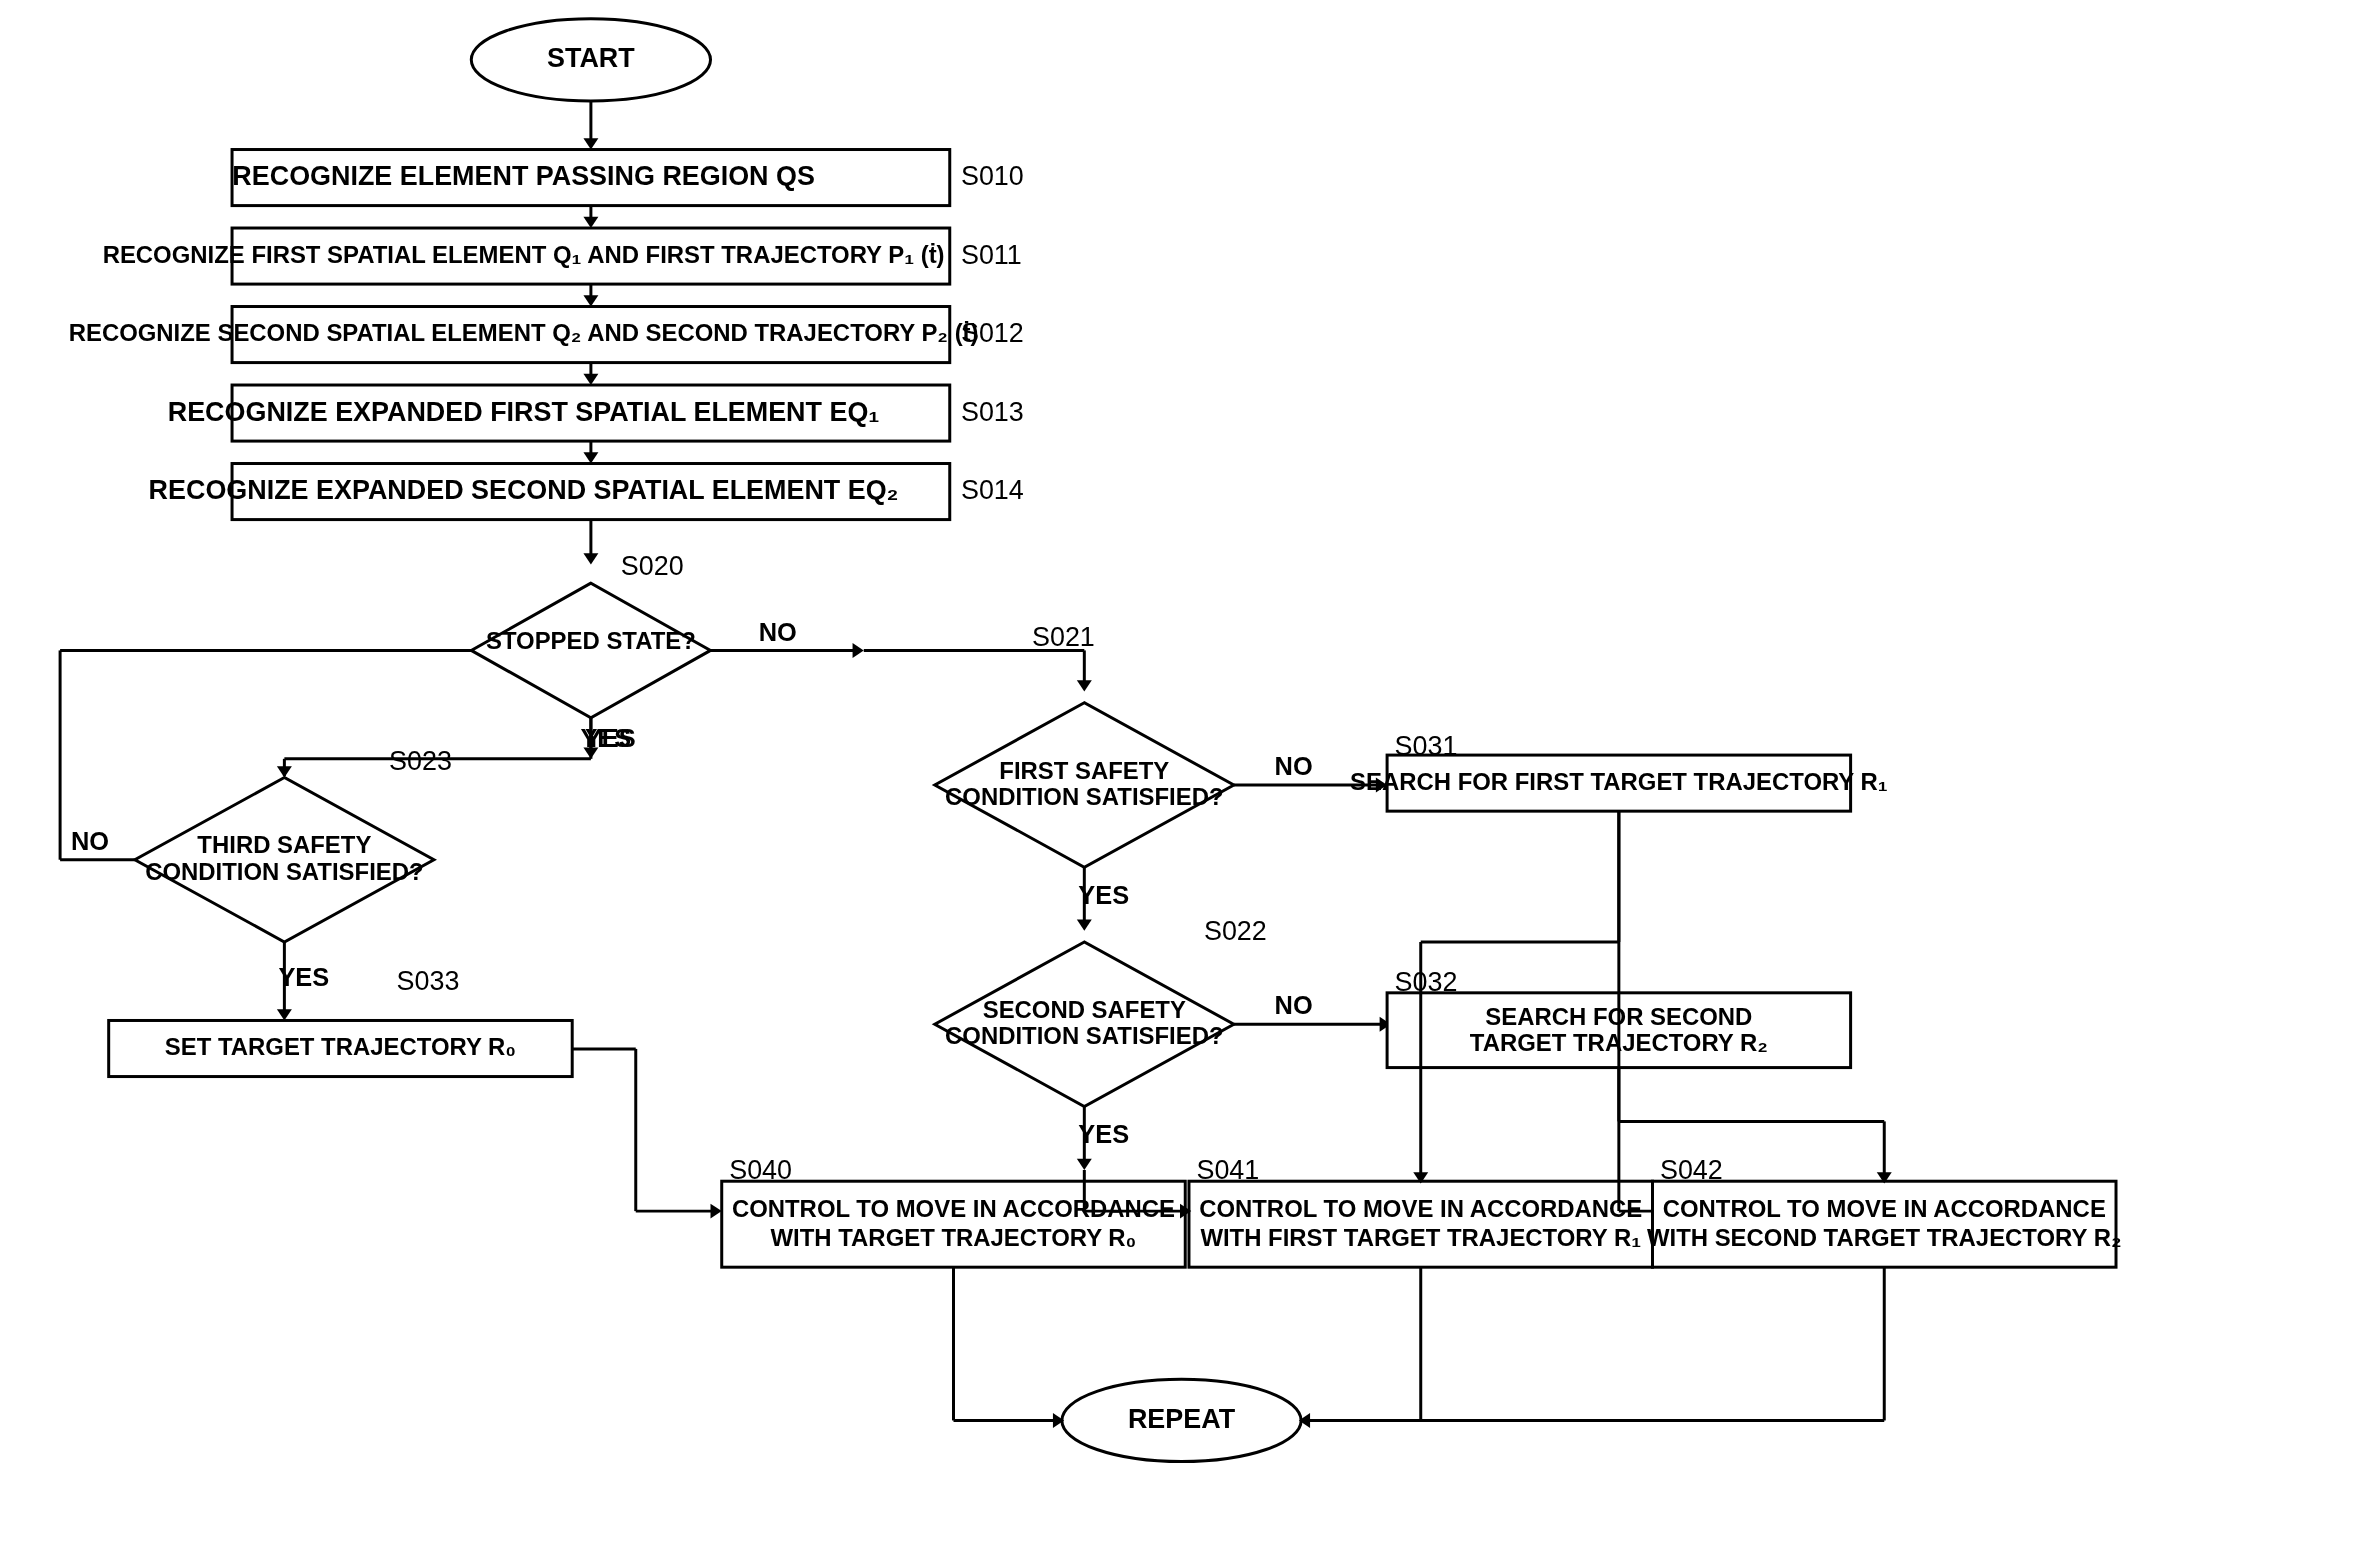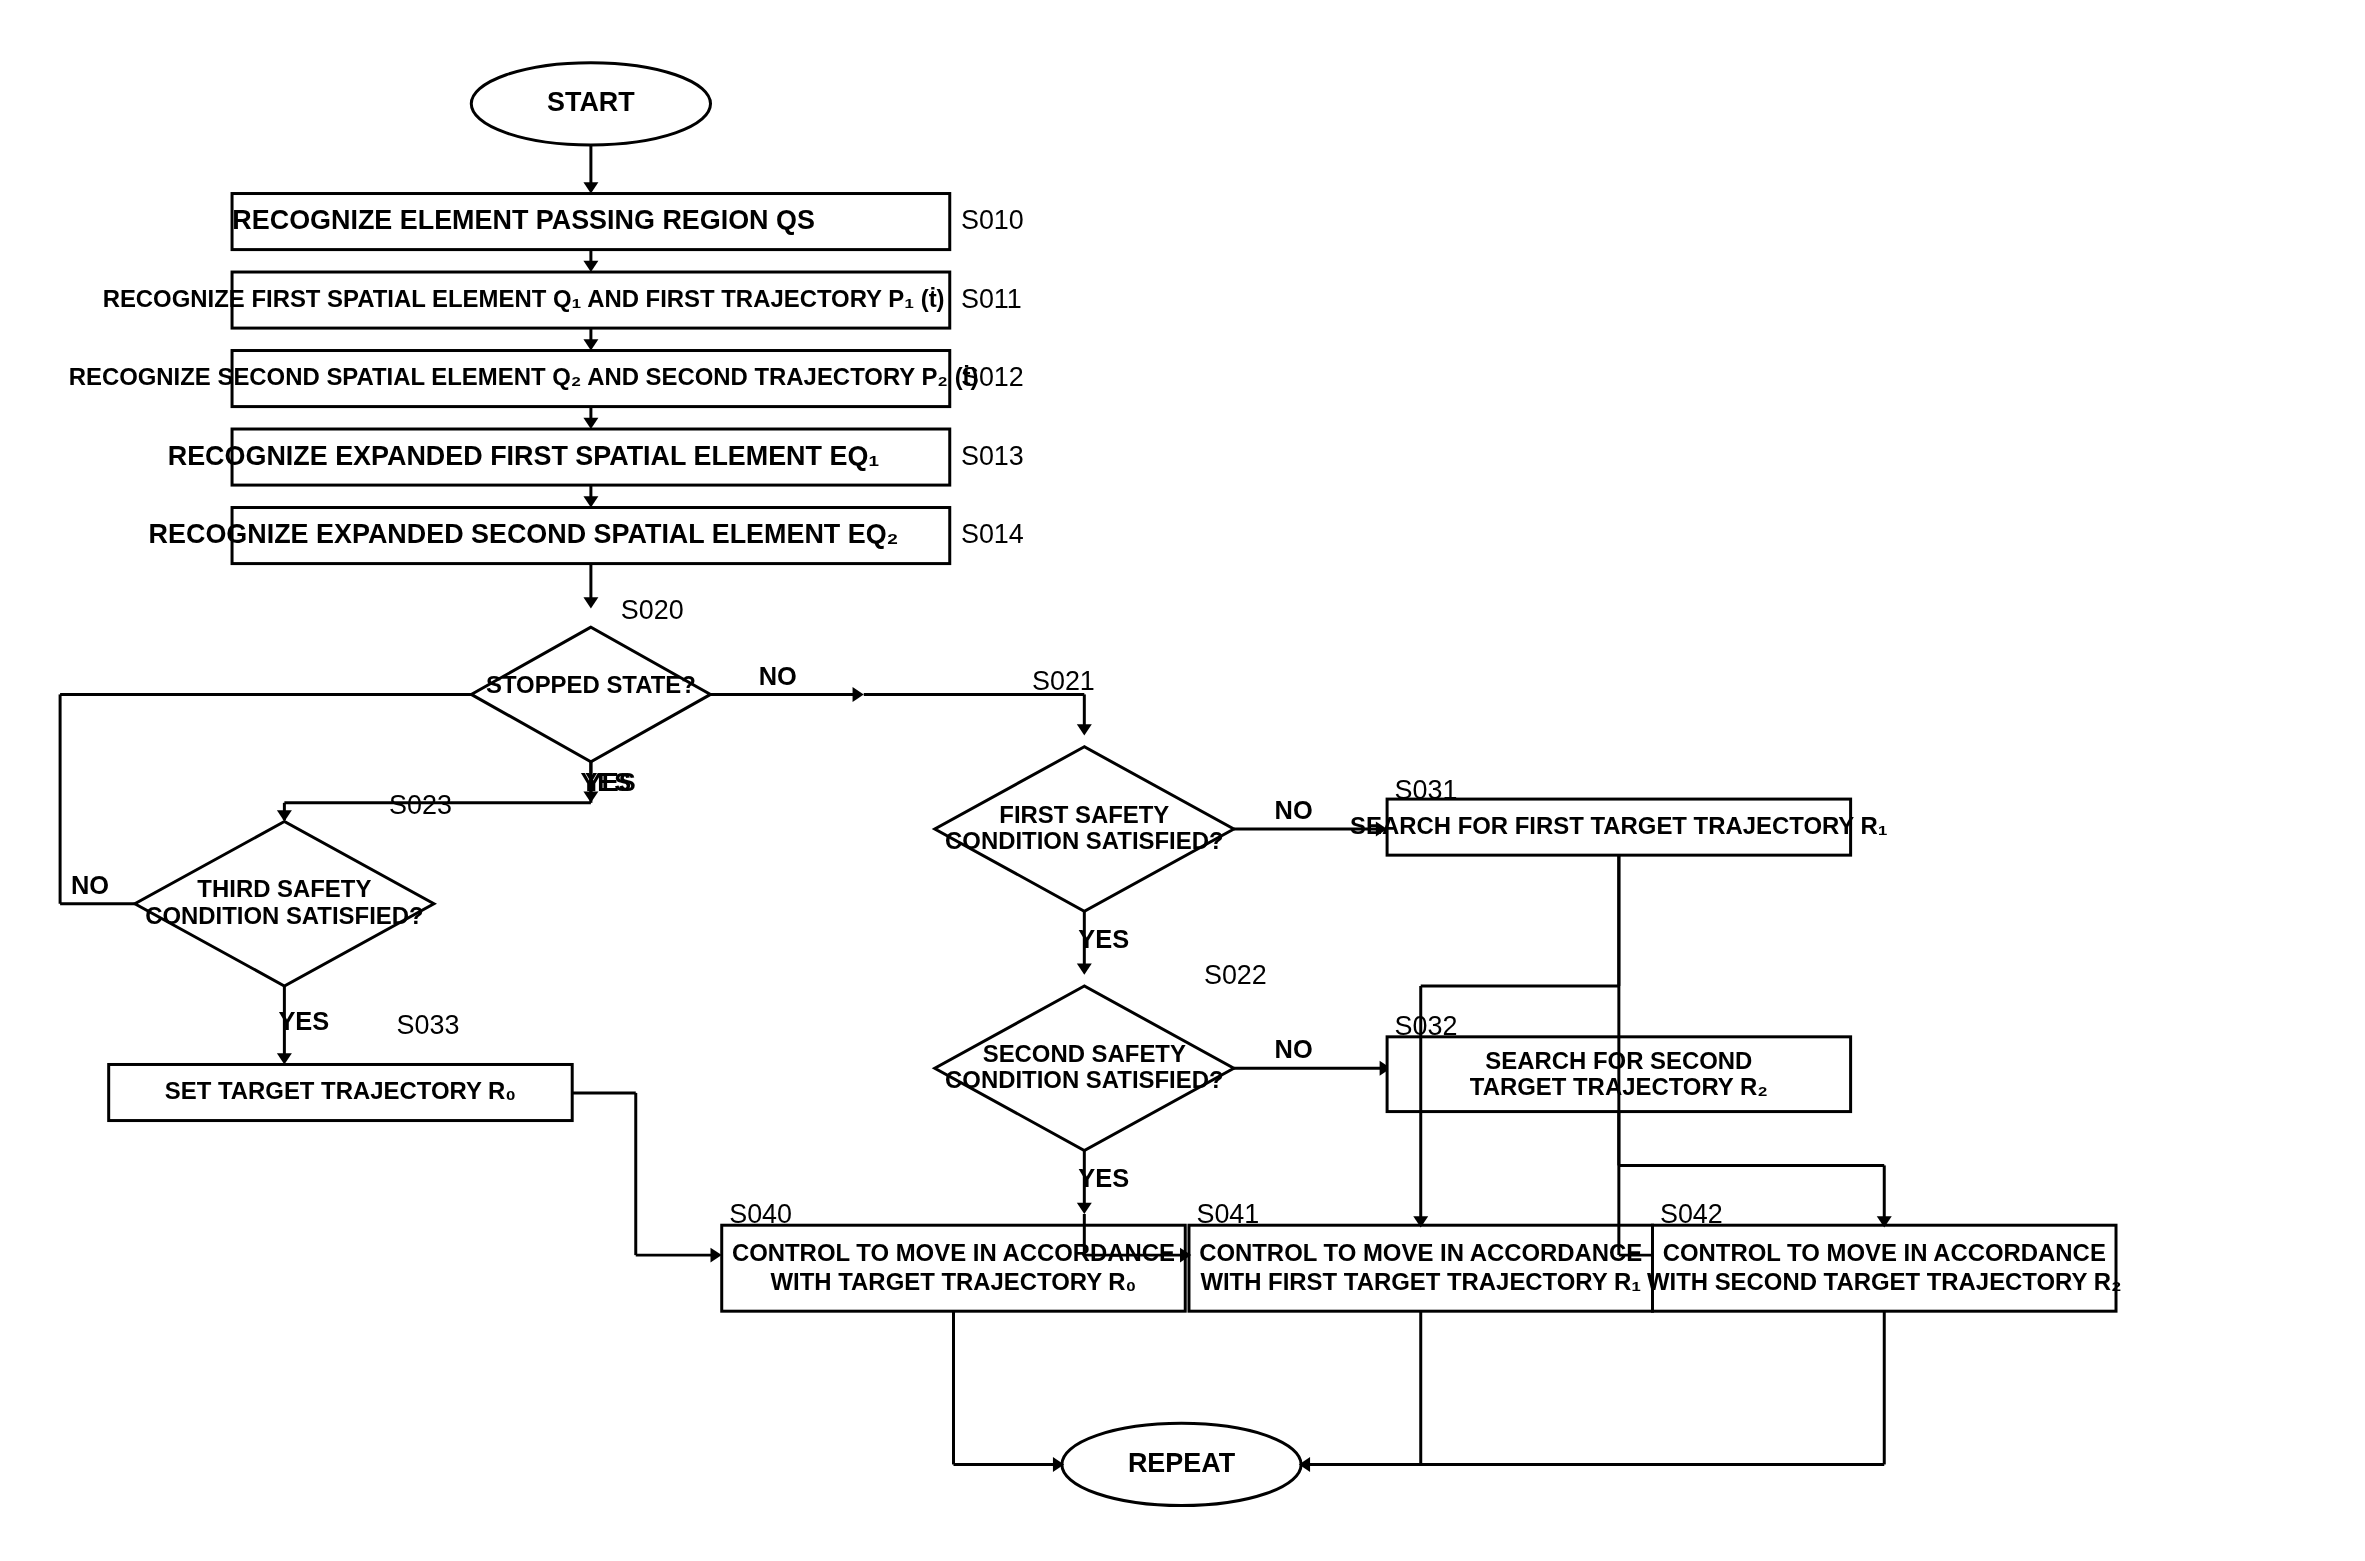--- a/index.html
+++ b/index.html
@@ -9,21 +9,20 @@
       width: 2366px;
       height: 1561px;
       overflow: hidden;
       position: relative;
     }
     .flowchart {
       position: absolute;
       top: 0; left: 0;
       width: 2366px;
       height: 1279px;
-      margin-top: 44px;
     }
     svg {
       width: 2366px;
       height: 1561px;
     }
     .node-text {
       font-family: Arial, sans-serif;
       font-size: 36px;
       font-weight: bold;
       fill: #000;

